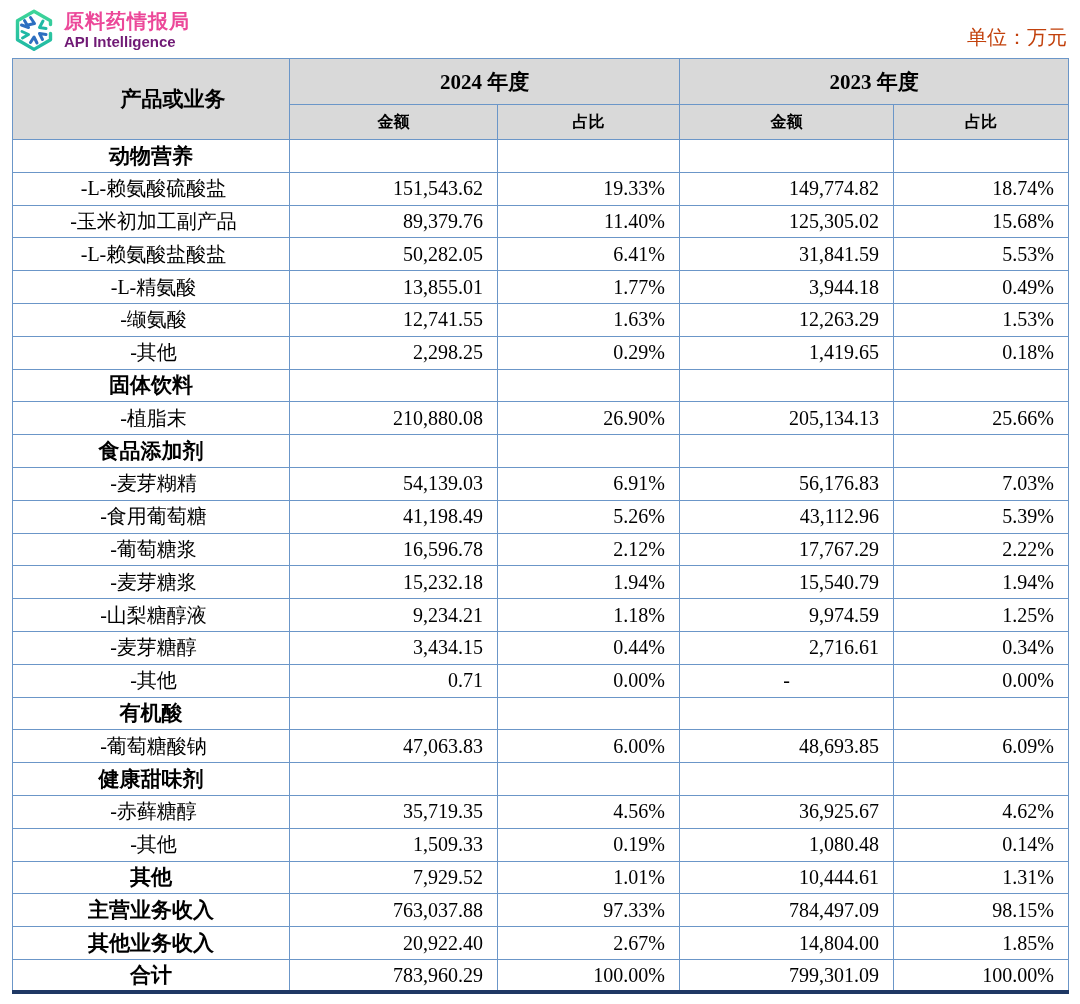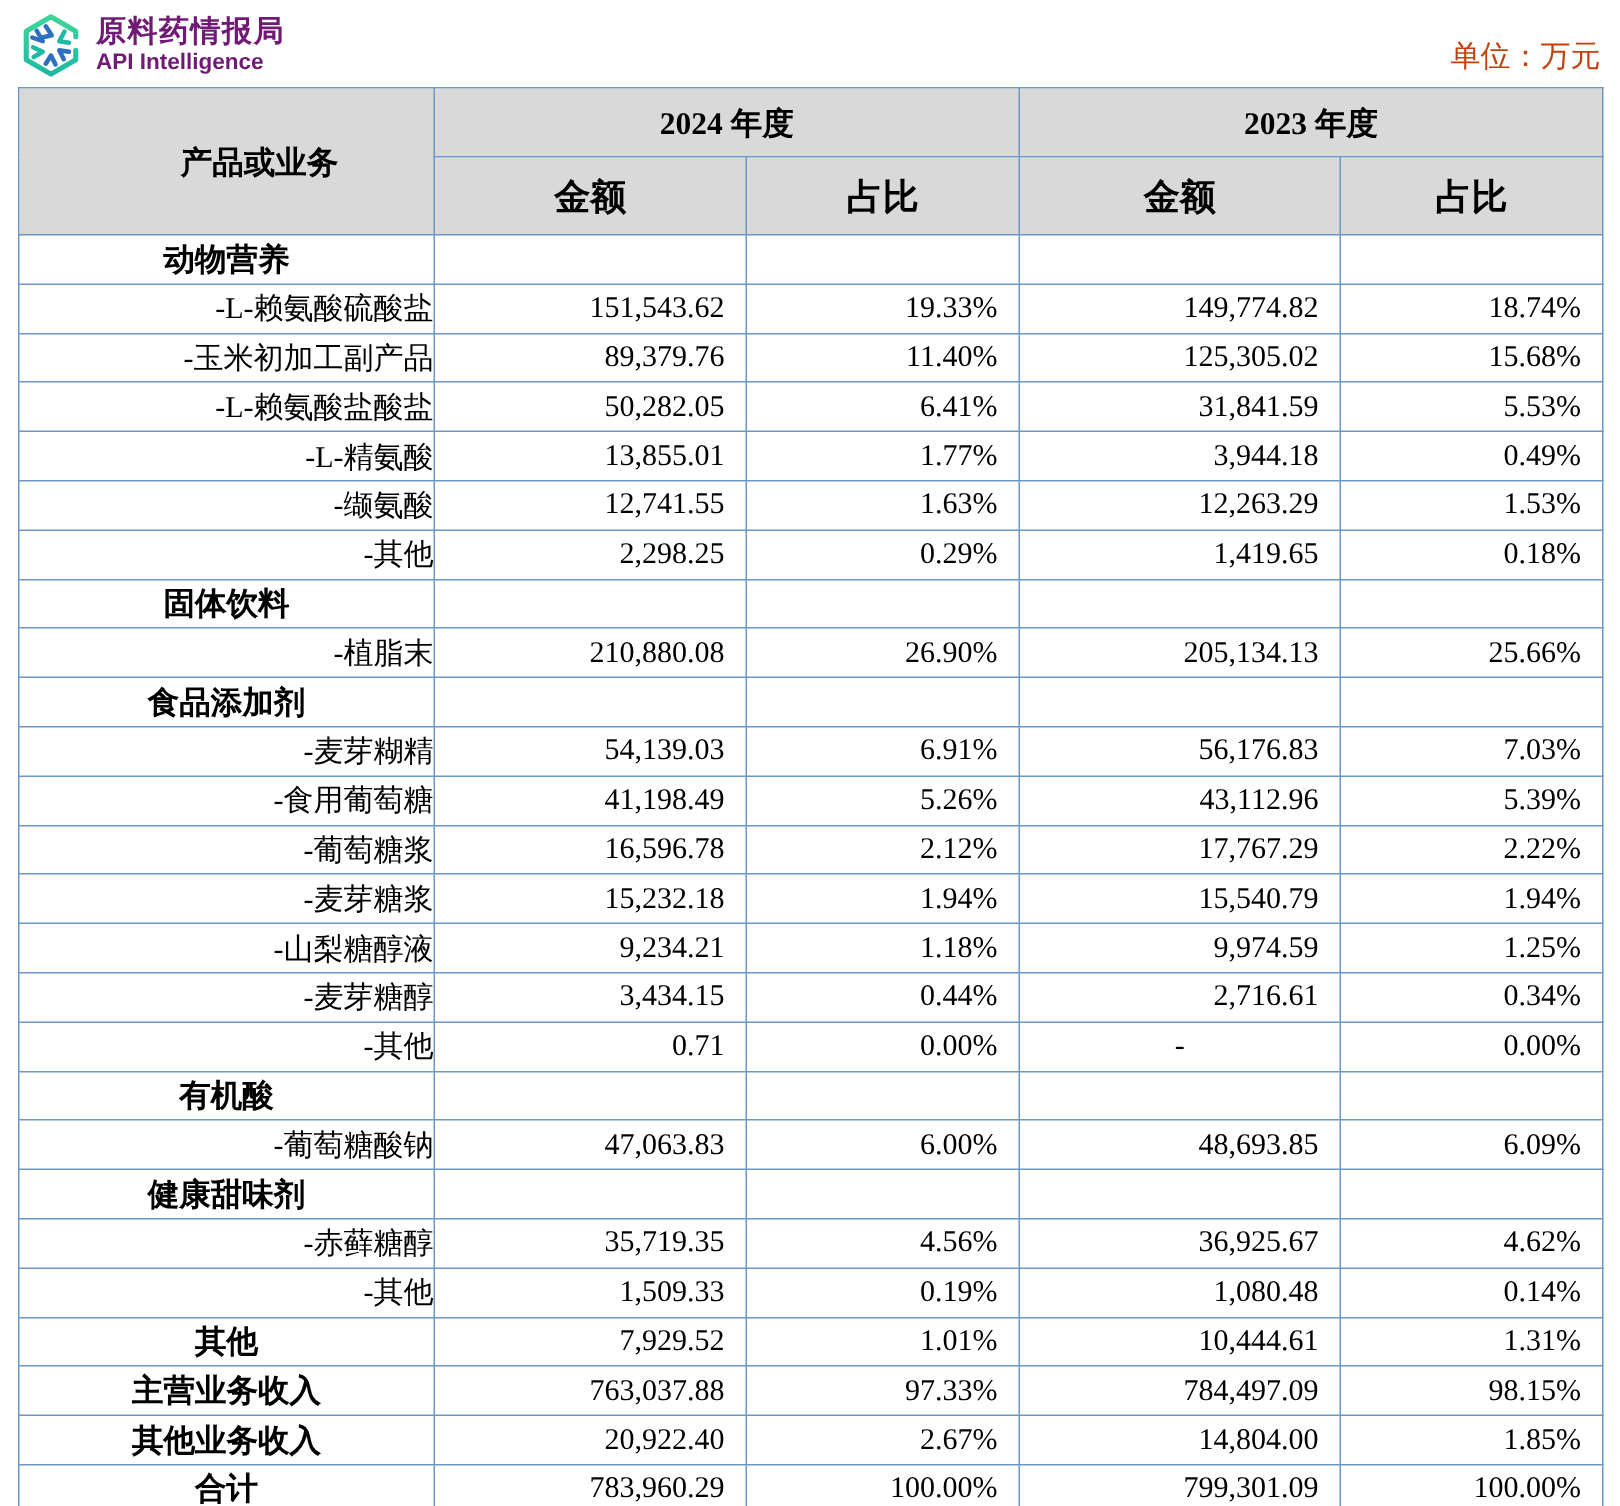--- a/index.html
+++ b/index.html
@@ -15,21 +15,21 @@
   .topbar { position: absolute; top: 0; left: 0; right: 0; height: 58px; }
   .logo {
     position: absolute; top: 6px; left: 10px;
     display: flex; align-items: center; gap: 6px;
   }
   .logo-icon { width: 48px; height: 48px; display: block; }
   .logo-text { display: flex; flex-direction: column; justify-content: center; }
   .logo-title {
     font-family: Liberation Serif, serif;
     font-weight: bold; font-size: 20px; line-height: 23px;
-    color: #701a75; letter-spacing: 1px;
+    color: #ec4899; letter-spacing: 1px;
   }
   .logo-subtitle {
     font-family: "Liberation Sans", sans-serif;
     font-weight: bold; font-size: 15px; line-height: 18px;
     color: #701a75;
   }
   .unit-label {
     position: absolute; top: 24px; right: 13px;
     font-size: 20px; color: #c2410c;
   }
@@ -45,25 +45,25 @@
   }
   .revenue th, .revenue td {
     border: 1px solid #6b96c8;
     font-size: 20px;
     color: #000;
     vertical-align: middle;
     overflow: hidden; white-space: nowrap;
   }
   .revenue thead th { background: #d9d9d9; font-weight: bold; text-align: center; }
   .revenue thead tr.h1 th { height: 46px; font-size: 21px; }
-  .revenue thead tr.h2 th { height: 52px; font-size: 24px; }
+  .revenue thead tr.h2 th { height: 35px; font-size: 16px; }
   .revenue thead th.product-h { font-size: 21px; padding-left: 44px; }
 
   .revenue tbody tr { height: 32.8px; padding-left: 12px; }
-  .revenue td.c-label { text-align: right; padding-left: 5px; }
+  .revenue td.c-label { text-align: center; padding-left: 5px; }
   .revenue td.c-num { text-align: right; padding-right: 14px; }
   .revenue td.c-dash { text-align: center; padding-right: 0; }
 
   .revenue tr.row-category td.c-label,
   .revenue tr.row-subtotal td.c-label,
   .revenue tr.row-total td.c-label {
     text-align: center; font-weight: bold; padding-left: 0; font-size: 21px;
   }
   .revenue tr.row-total td { font-weight: normal; }
 </style>

